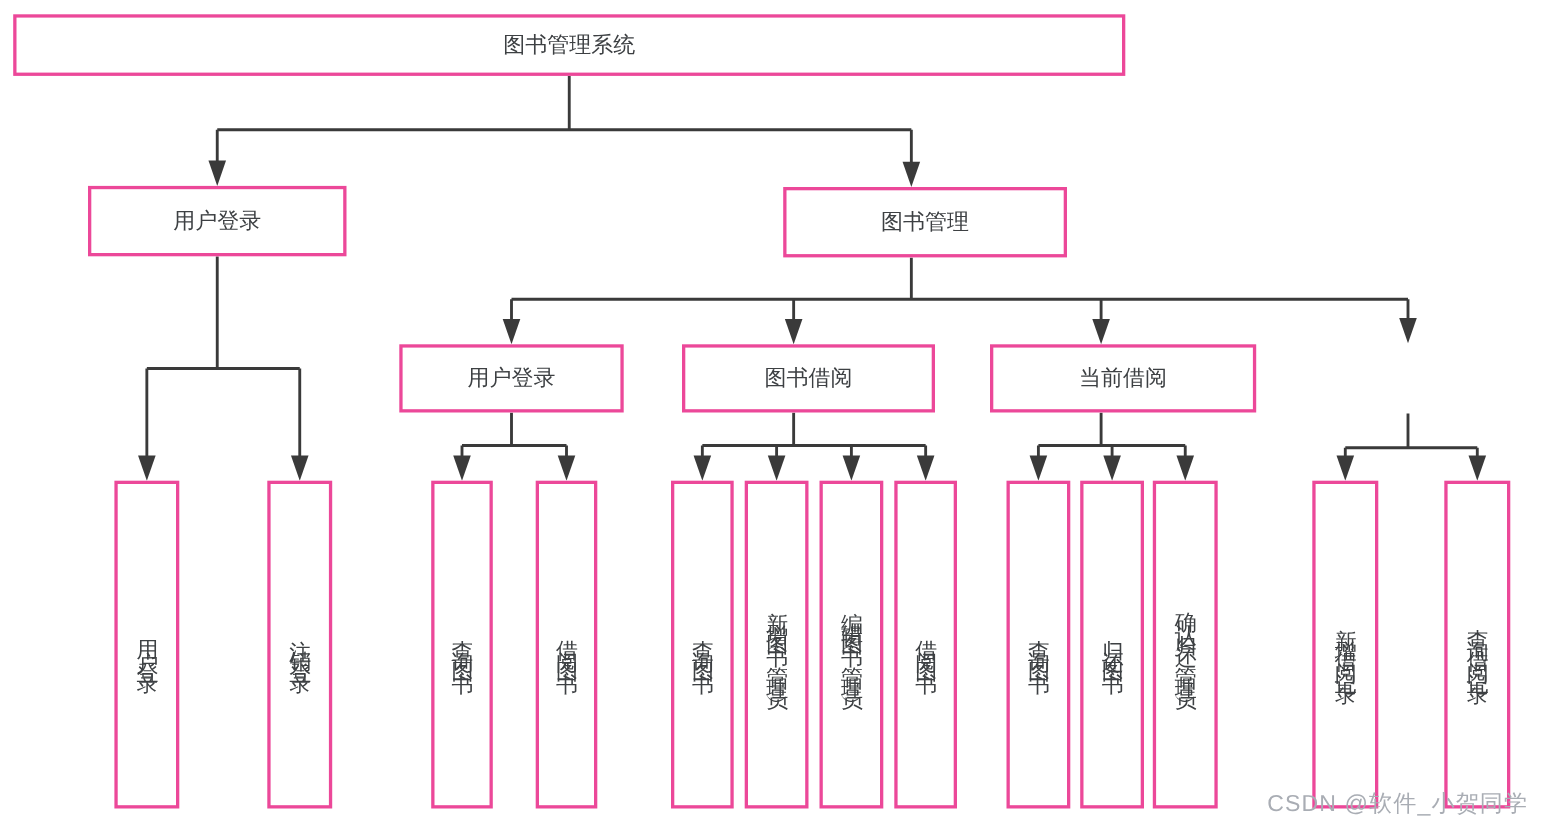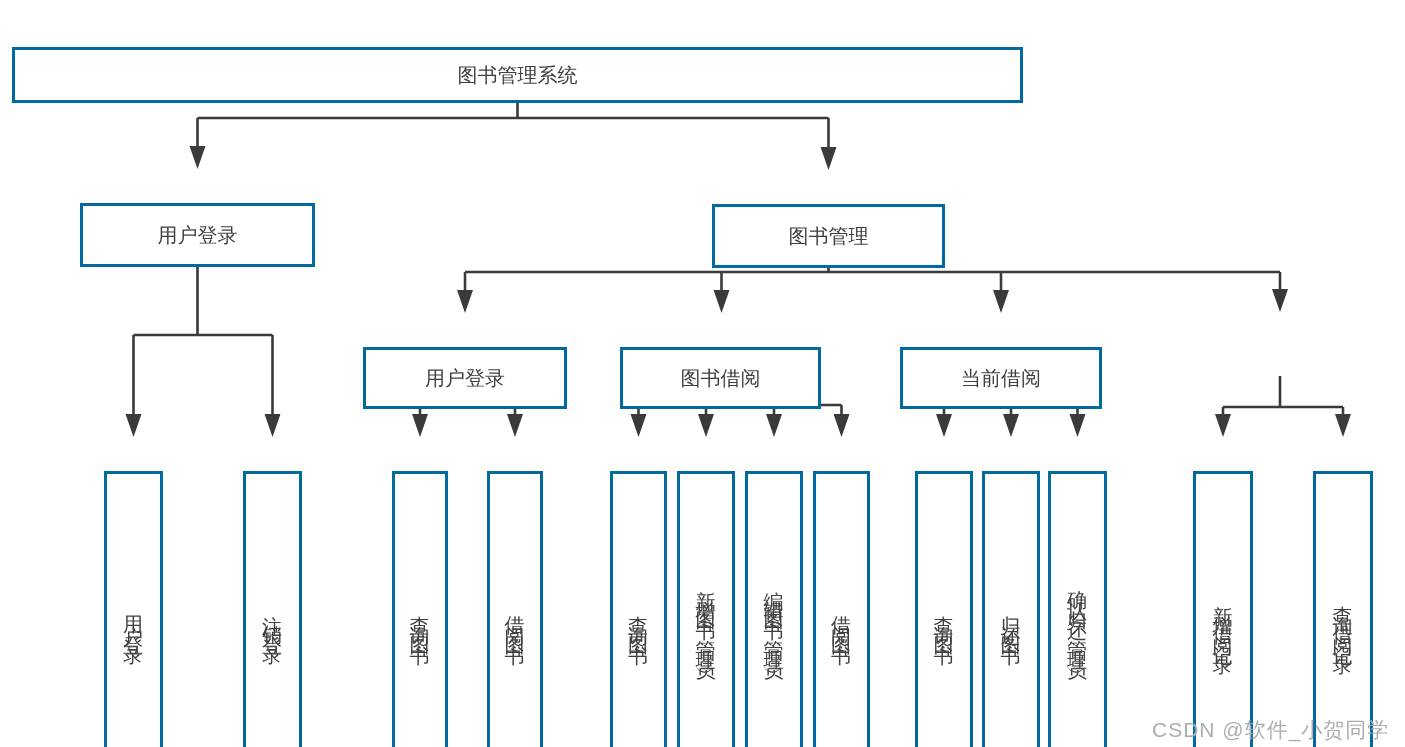--- a/index.html
+++ b/index.html
@@ -3,29 +3,28 @@
 <meta charset="utf-8">
 <style>
   html,body{margin:0;padding:0;background:#ffffff;}
   body{font-family:"Liberation Sans",sans-serif;}
   .canvas{position:relative;width:1405px;height:747px;background:#ffffff;overflow:hidden;}
   .wires{position:absolute;left:0;top:0;z-index:1;}
   .box{
     position:absolute;
     box-sizing:border-box;
     background:#ffffff;
-    border:3px solid #0369a1;
+    border:3px solid #ec4899;
     color:#3d4043;
     display:flex;
     align-items:center;
     justify-content:center;
     z-index:2;
     font-size:20px;
     line-height:1;
-    margin-top:34px;
   }
   .box.h span{white-space:nowrap;}
   .box.v span{
     writing-mode:vertical-rl;
     text-orientation:mixed;
     letter-spacing:10px;
     white-space:nowrap;
   }
   .watermark{
     position:absolute;
@@ -75,31 +74,31 @@
     </g>
   </svg>
 
   <div class="box h" style="left:12px;top:13px;width:1011px;height:56px">
     <span>图书管理系统</span>
   </div>
 
   <div class="box h" style="left:80px;top:169px;width:235px;height:64px">
     <span>用户登录</span>
   </div>
-  <div class="box h" style="left:712px;top:170px;width:233px;height:64px">
+  <div class="box h" style="left:712px;top:170px;width:258px;height:64px">
     <span>图书管理</span>
   </div>
 
   <div class="box h" style="left:363px;top:313px;width:204px;height:62px">
     <span>用户登录</span>
   </div>
-  <div class="box h" style="left:620px;top:313px;width:201px;height:62px">
+  <div class="box h" style="left:620px;top:313px;width:230px;height:62px">
     <span>图书借阅</span>
   </div>
-  <div class="box h" style="left:900px;top:313px;width:202px;height:62px">
+  <div class="box h" style="left:900px;top:313px;width:242px;height:62px">
     <span>当前借阅</span>
   </div>
 
   <div class="box v" style="left:104px;top:437px;width:59px;height:298px">
     <span>用户登录</span>
   </div>
   <div class="box v" style="left:243px;top:437px;width:59px;height:298px">
     <span>注销登录</span>
   </div>
 

